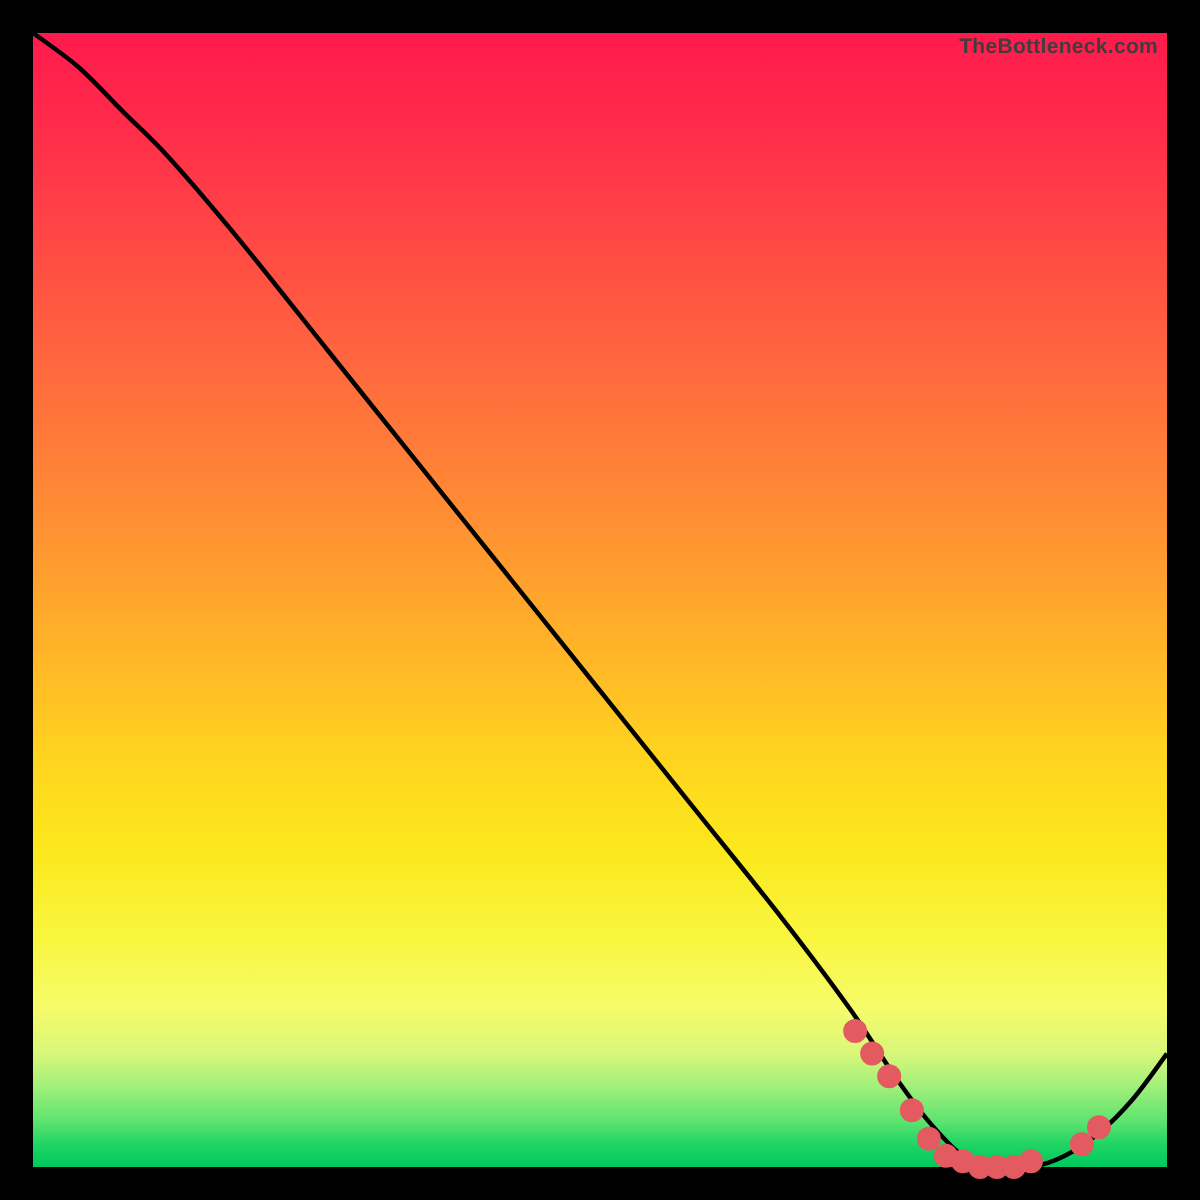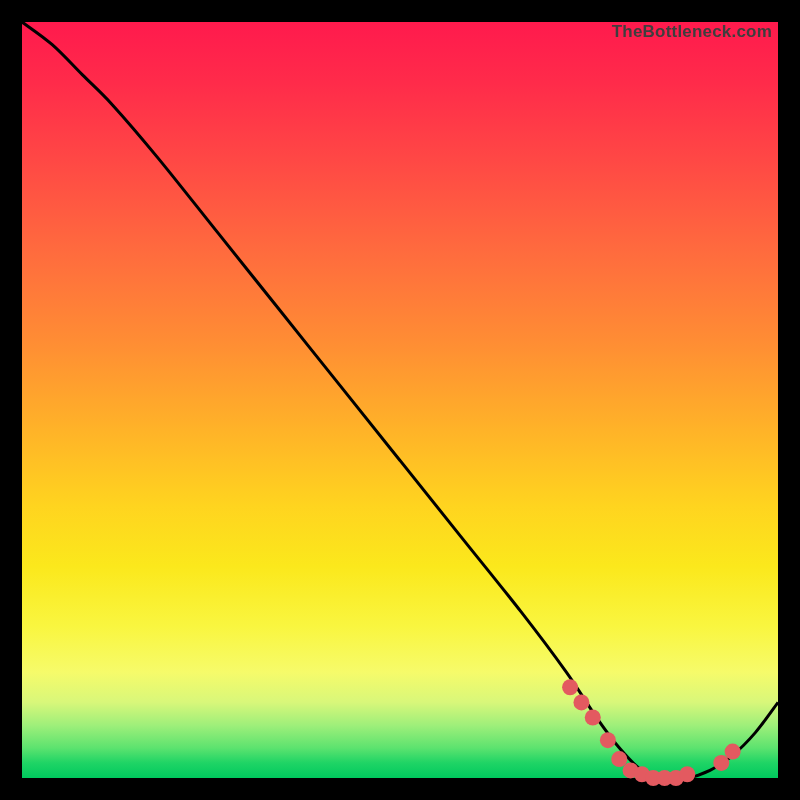--- a/index.html
+++ b/index.html
@@ -43,21 +43,21 @@
       #5de36f 96%,
       #1fd465 98%,
       #00c95e 100%
     );
   }
   .watermark {
     position: absolute;
     top: 0px;
     right: 6px;
     color: #3e3e3e;
-    font-size: 17px;
+    font-size: 14px;
     font-weight: 600;
     letter-spacing: 0.2px;
     user-select: none;
   }
   svg.curve {
     position: absolute;
     left: 0;
     top: 0;
     width: 756px;
     height: 756px;

